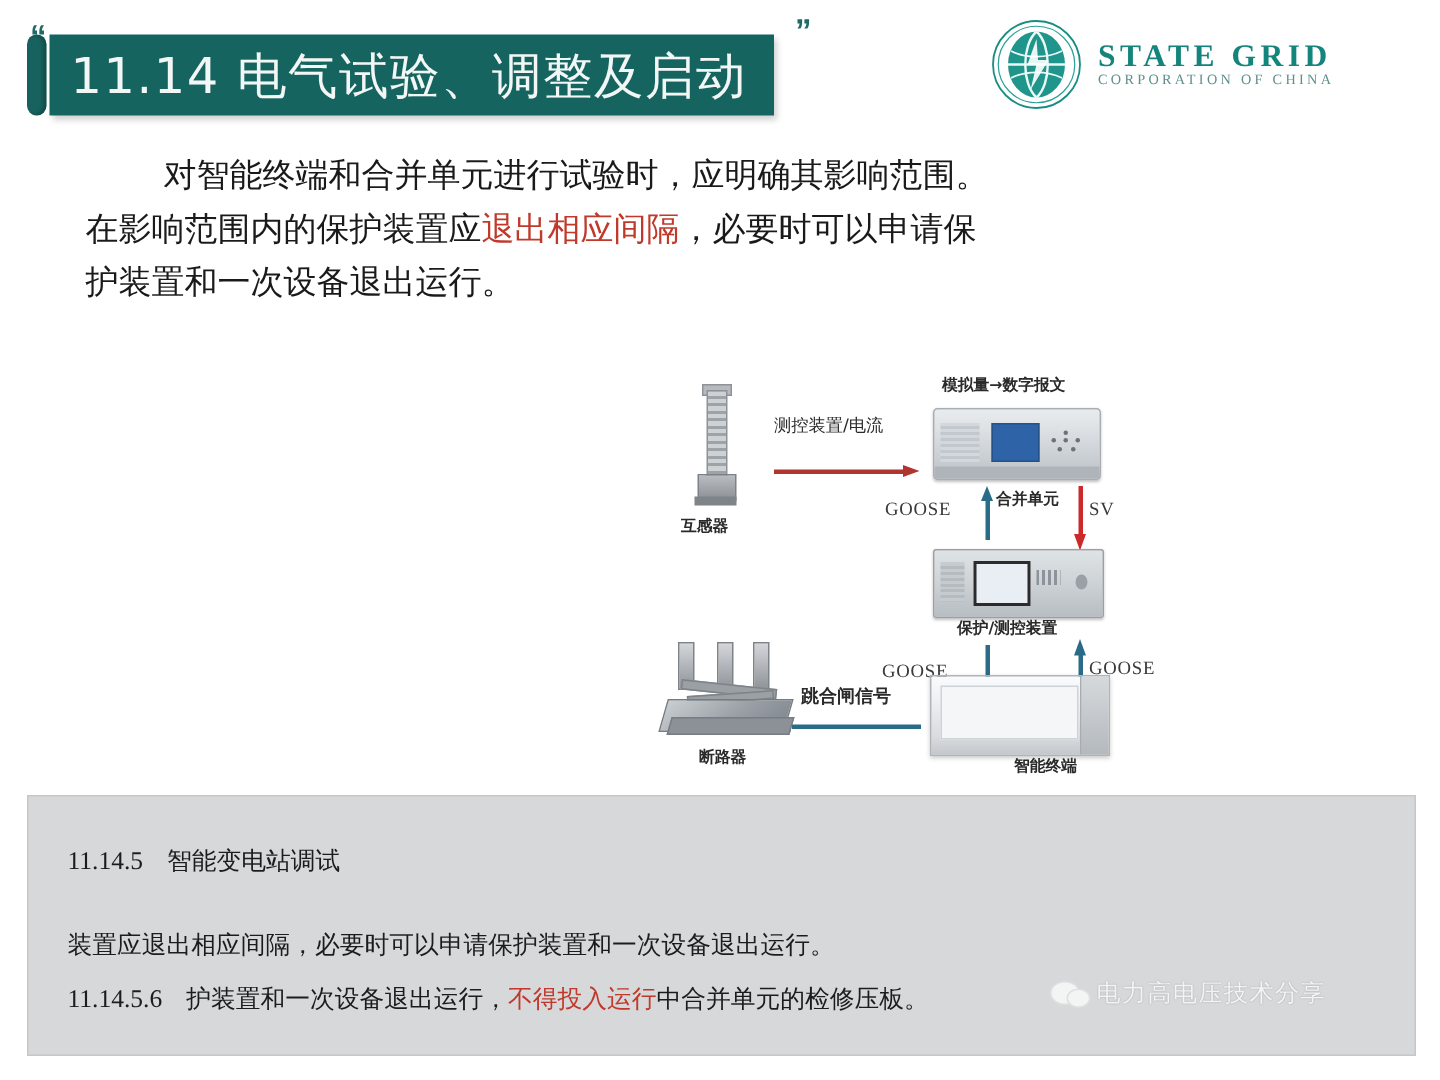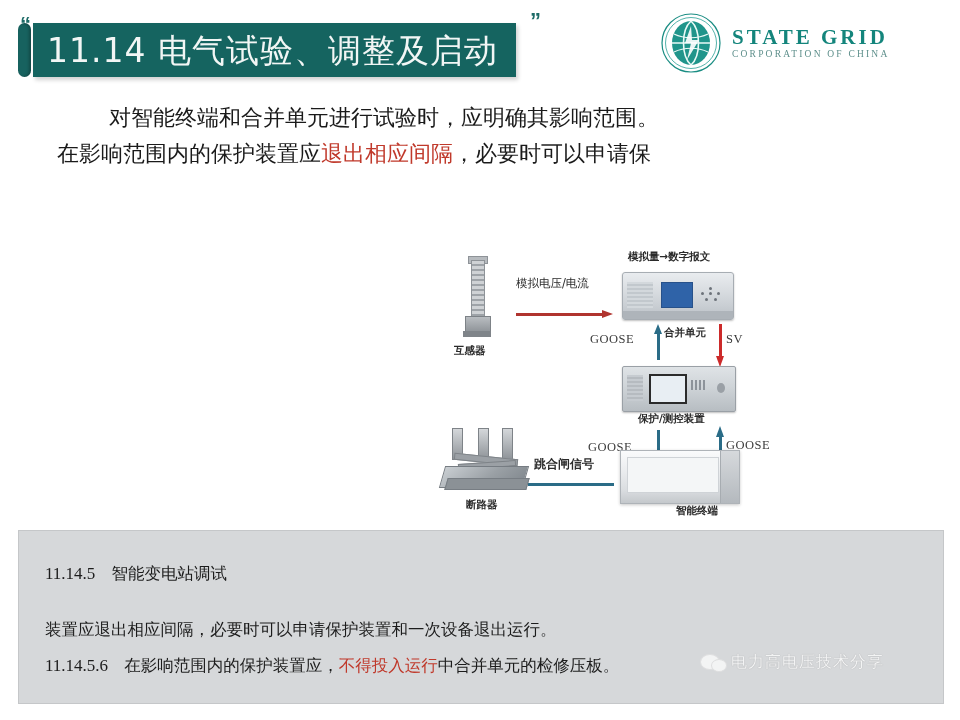--- a/index.html
+++ b/index.html
@@ -155,33 +155,34 @@
     </div>
     <div class="logo-txt">
       <div class="logo-en">STATE  GRID</div>
       <div class="logo-sub">CORPORATION OF CHINA</div>
     </div>
   </div>
 
   <div class="para">
     <span class="indent"></span><span>对智能终端和合并单元进行试验时，应明确其影响范围。</span><br>
     <span>在影响范围内的保护装置应</span><span class="hl-red">退出相应间隔</span><span>，必要时可以申请保</span><br>
+    <span>护装置和一次设备退出运行。</span>
   </div>
 
   <div class="diagram">
 
     <div class="dev ct" style="left:32px;top:12px;">
       <div class="cap"></div>
         <div class="col"></div>
         <div class="body"></div>
         <div class="foot"></div>
     </div>
     <div class="dg-label" style="left:22px;top:96px;">互感器</div>
 
-    <div class="dg-label thin" style="left:84px;top:28px;font-size:11.5px;">模拟电压/电流</div>
+    <div class="dg-label thin" style="left:84px;top:28px;font-size:11.5px;">测控装置/电流</div>
     <div class="arw" style="left:84px;top:62px;width:100px;height:8px;">
       <div class="shaft" style="left:0;top:2.5px;width:88px;height:3px;background:#b0342f;"></div>
       <div class="head" style="left:86px;top:0;border-left:11px solid #b0342f;border-top:4px solid transparent;border-bottom:4px solid transparent;"></div>
     </div>
 
     <div class="dg-label" style="left:196px;top:2px;">模拟量→数字报文</div>
 
     <div class="dev mu" style="left:190px;top:24px;">
       <div class="strip"></div>
       <div class="screen"></div>
@@ -255,21 +256,21 @@
   </div>
 
   <div class="note">
     <div class="note-line n1">
       <span class="num">11.14.5</span><span class="gap"></span><span>智能变电站调试</span>
     </div>
     <div class="note-line n3">
       <span>装置应退出相应间隔，必要时可以申请保护装置和一次设备退出运行。</span>
     </div>
     <div class="note-line n4">
-      <span class="num">11.14.5.6</span><span class="gap"></span><span>在影响范围内的保护装置应，</span><span class="hl-red">不得投入运行</span><span>中合并单元的检修压板。</span>
+      <span class="num">11.14.5.6</span><span class="gap"></span><span>护装置和一次设备退出运行，</span><span class="hl-red">不得投入运行</span><span>中合并单元的检修压板。</span>
     </div>
   </div>
 
   <div class="wm">
     <div class="wm-bubble">
       <div class="b1"></div>
         <div class="b2"></div>
     </div>
     <div class="wm-txt">电力高电压技术分享</div>
   </div>

